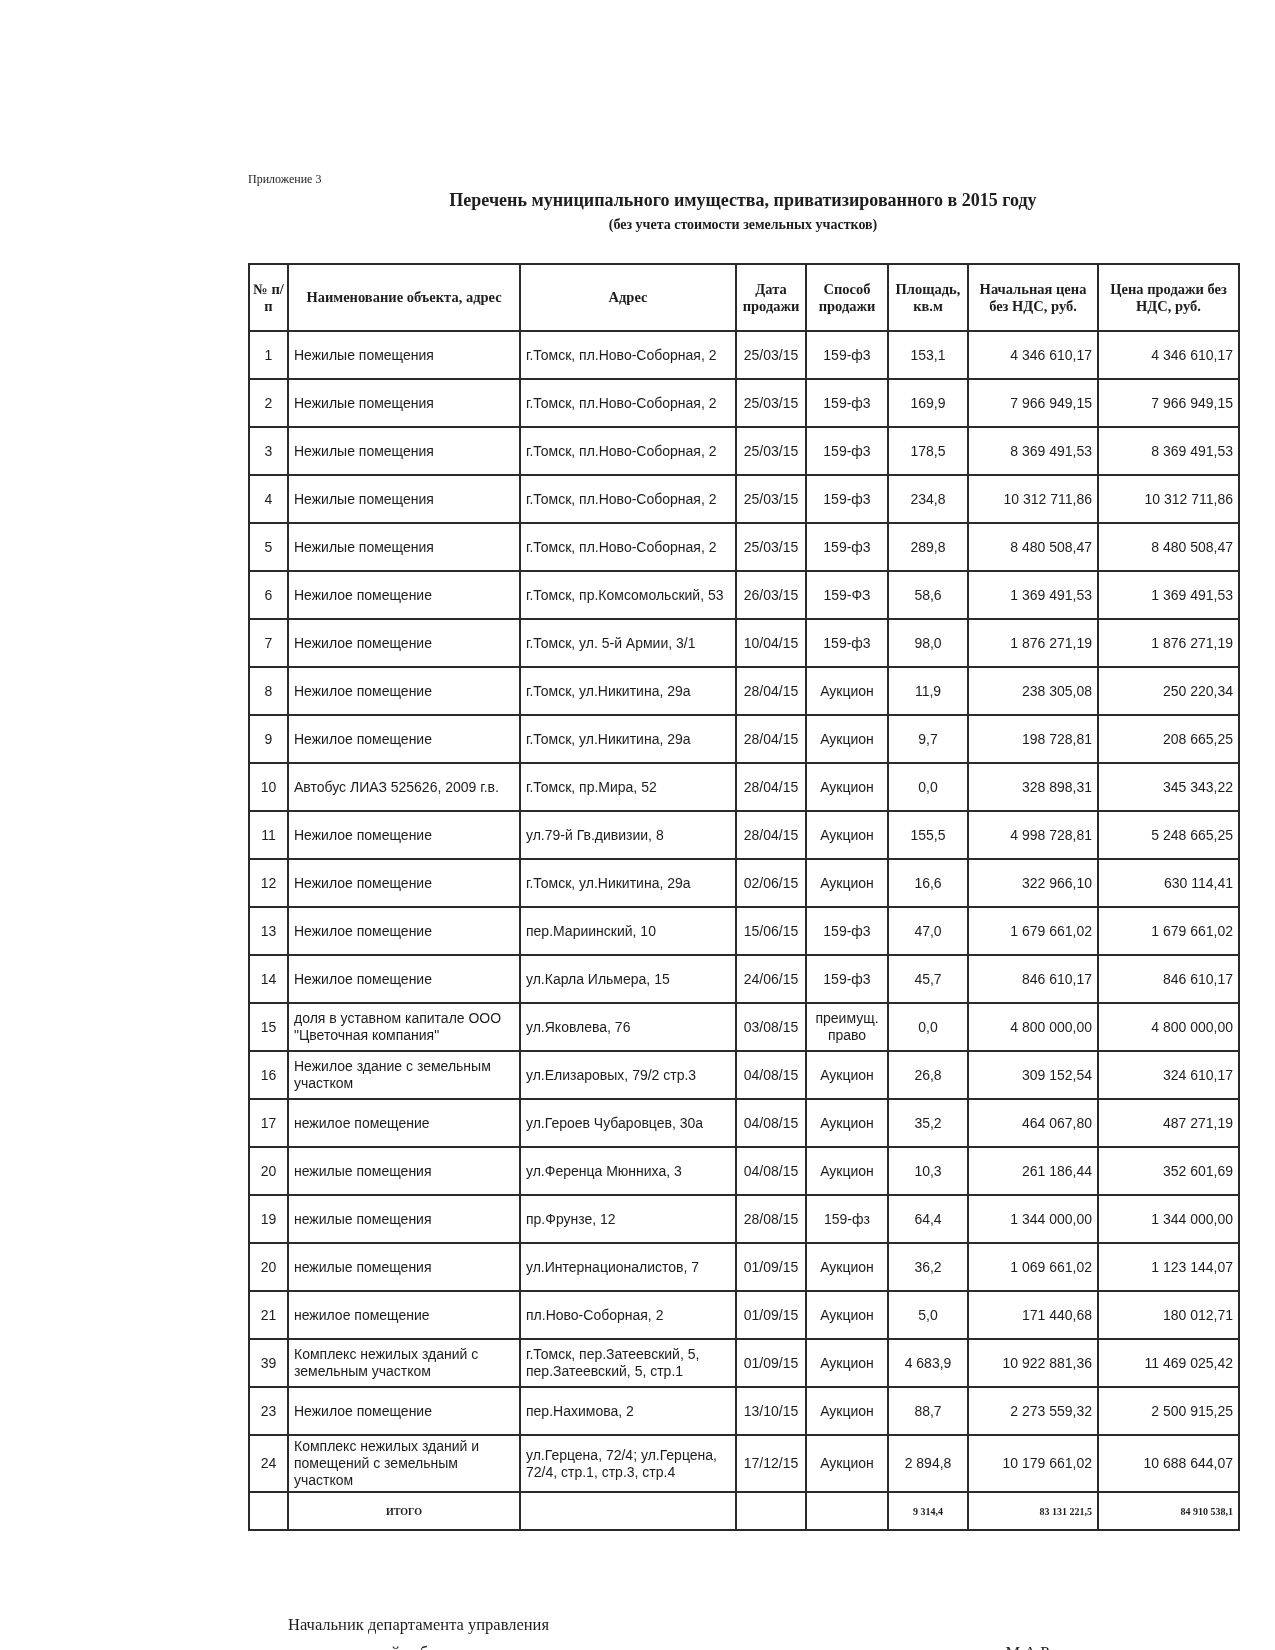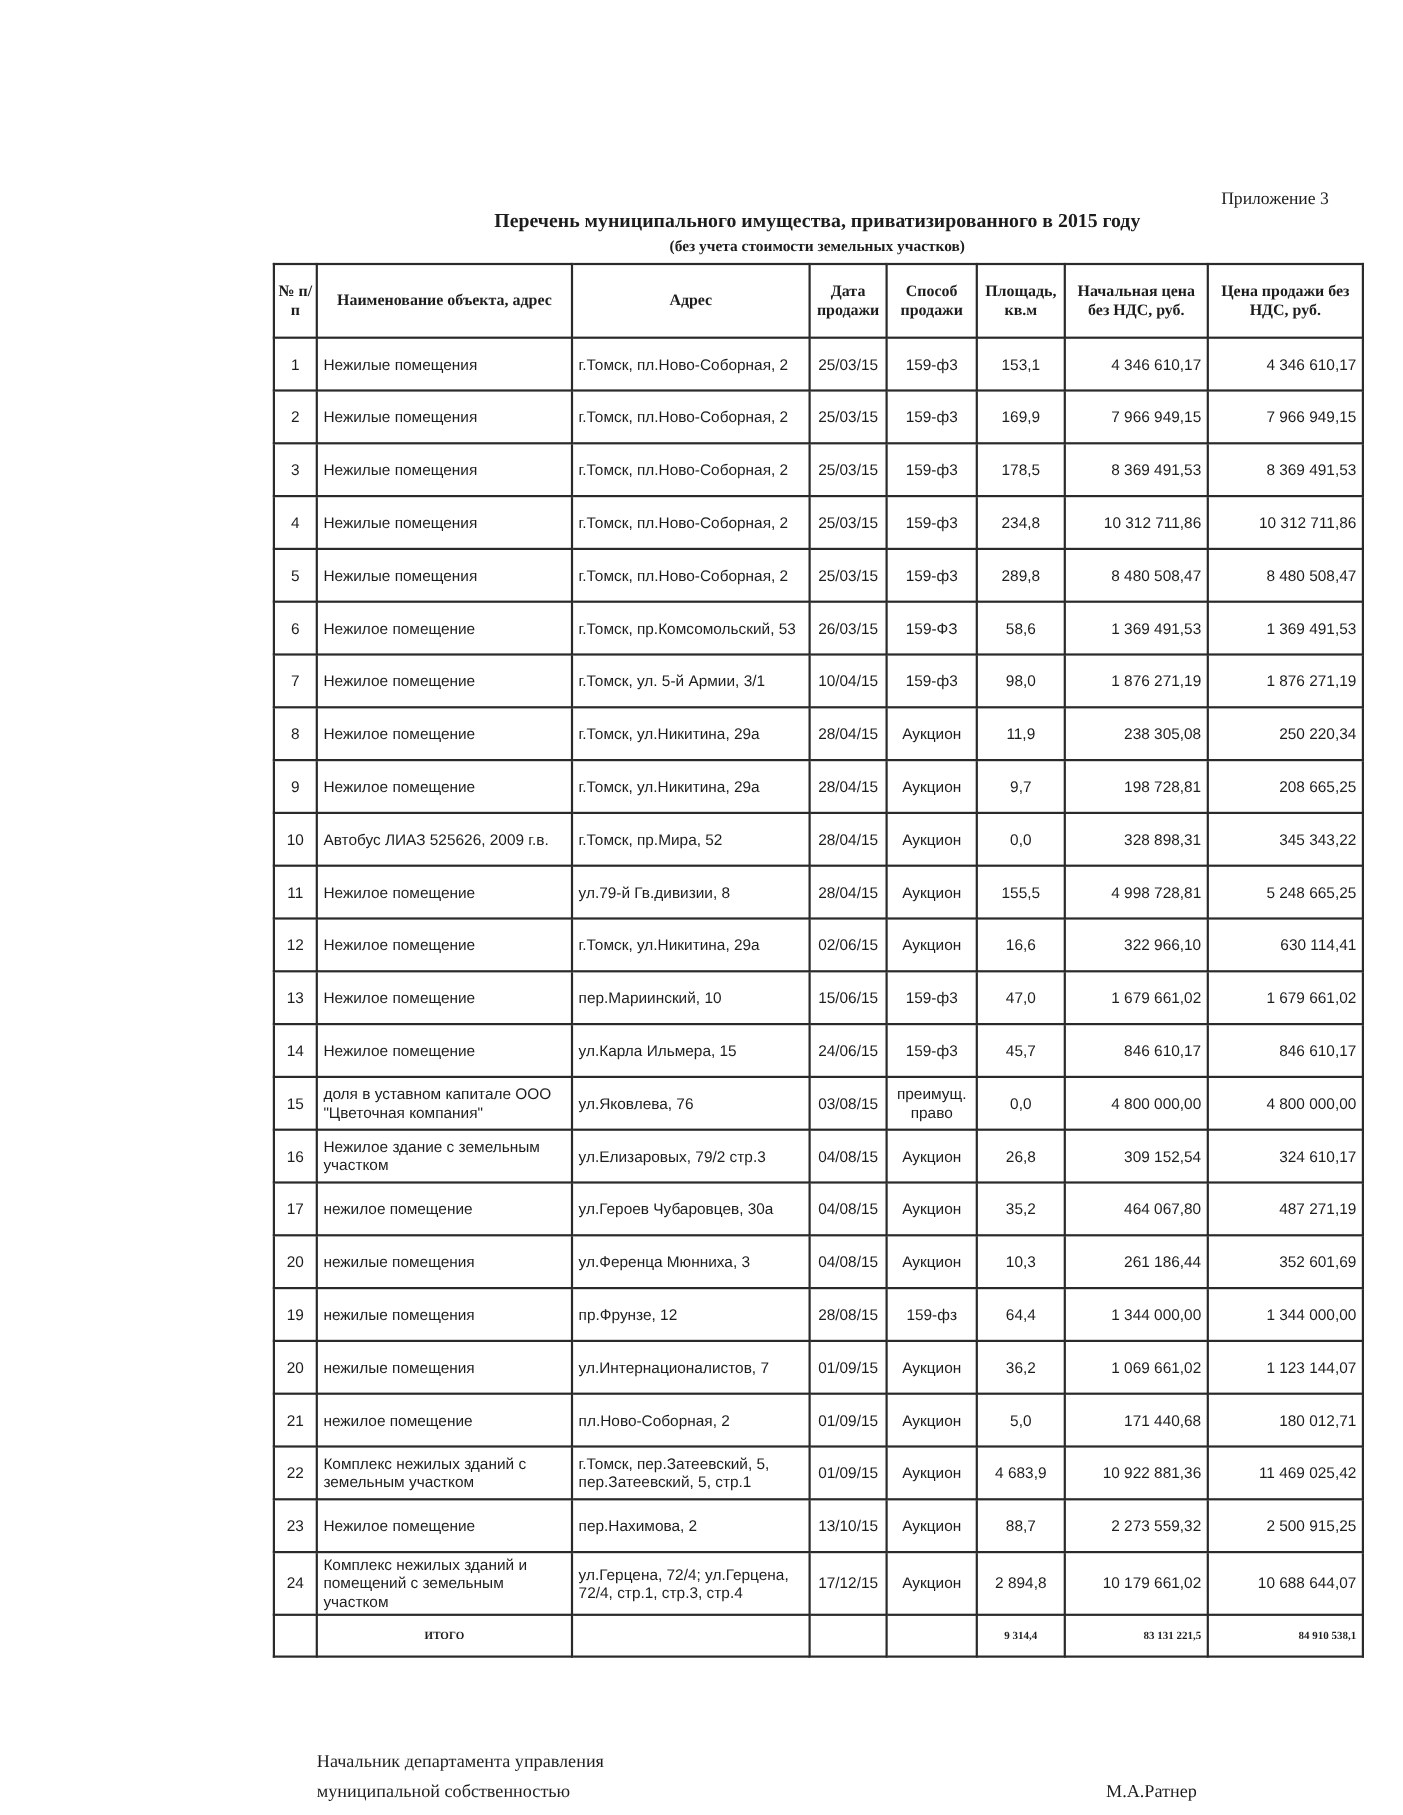--- a/index.html
+++ b/index.html
@@ -4,30 +4,30 @@
 <style>
   html,body{margin:0;padding:0;background:#ffffff;}
   body{
     width:1275px;height:1650px;overflow:hidden;
     font-family:"Liberation Serif","DejaVu Serif",serif;
     color:#1d1d1d;
   }
   .page{position:relative;width:1275px;height:1650px;}
   .content{margin-left:248px;width:990px;padding-top:172px;}
   .annex{
-    text-align:right;font-size:16px;padding-right:30px;height:18px;
+    text-align:left;font-size:12px;padding-right:30px;height:18px;
   }
   .title1{
     text-align:center;font-weight:bold;font-size:18px;line-height:20px;
   }
   .title2{
     text-align:center;font-weight:bold;font-size:14px;line-height:20px;margin-top:5px;
   }
   table.doc{
-    margin-top:4px;border-collapse:collapse;table-layout:fixed;width:990px;
+    margin-top:28px;border-collapse:collapse;table-layout:fixed;width:990px;
   }
   table.doc th,table.doc td{
     border:2px solid #2a2a2a;
     vertical-align:middle;
     overflow:hidden;
   }
   table.doc th{
     font-family:"Liberation Serif","DejaVu Serif",serif;
     font-weight:bold;font-size:14.5px;line-height:17px;
     height:61px;padding:2px 3px;text-align:center;
@@ -300,21 +300,21 @@
             <td class="col-num">21</td>
             <td class="col-name">нежилое помещение</td>
             <td class="col-address">пл.Ново-Соборная, 2</td>
             <td class="col-date">01/09/15</td>
             <td class="col-method">Аукцион</td>
             <td class="col-area">5,0</td>
             <td class="col-start_price">171 440,68</td>
             <td class="col-sale_price">180 012,71</td>
           </tr>
           <tr>
-            <td class="col-num">22</td>
+            <td class="col-num">39</td>
             <td class="col-name">Комплекс нежилых зданий  с земельным участком</td>
             <td class="col-address">г.Томск, пер.Затеевский, 5, пер.Затеевский, 5, стр.1</td>
             <td class="col-date">01/09/15</td>
             <td class="col-method">Аукцион</td>
             <td class="col-area">4 683,9</td>
             <td class="col-start_price">10 922 881,36</td>
             <td class="col-sale_price">11 469 025,42</td>
           </tr>
           <tr>
             <td class="col-num">23</td>

